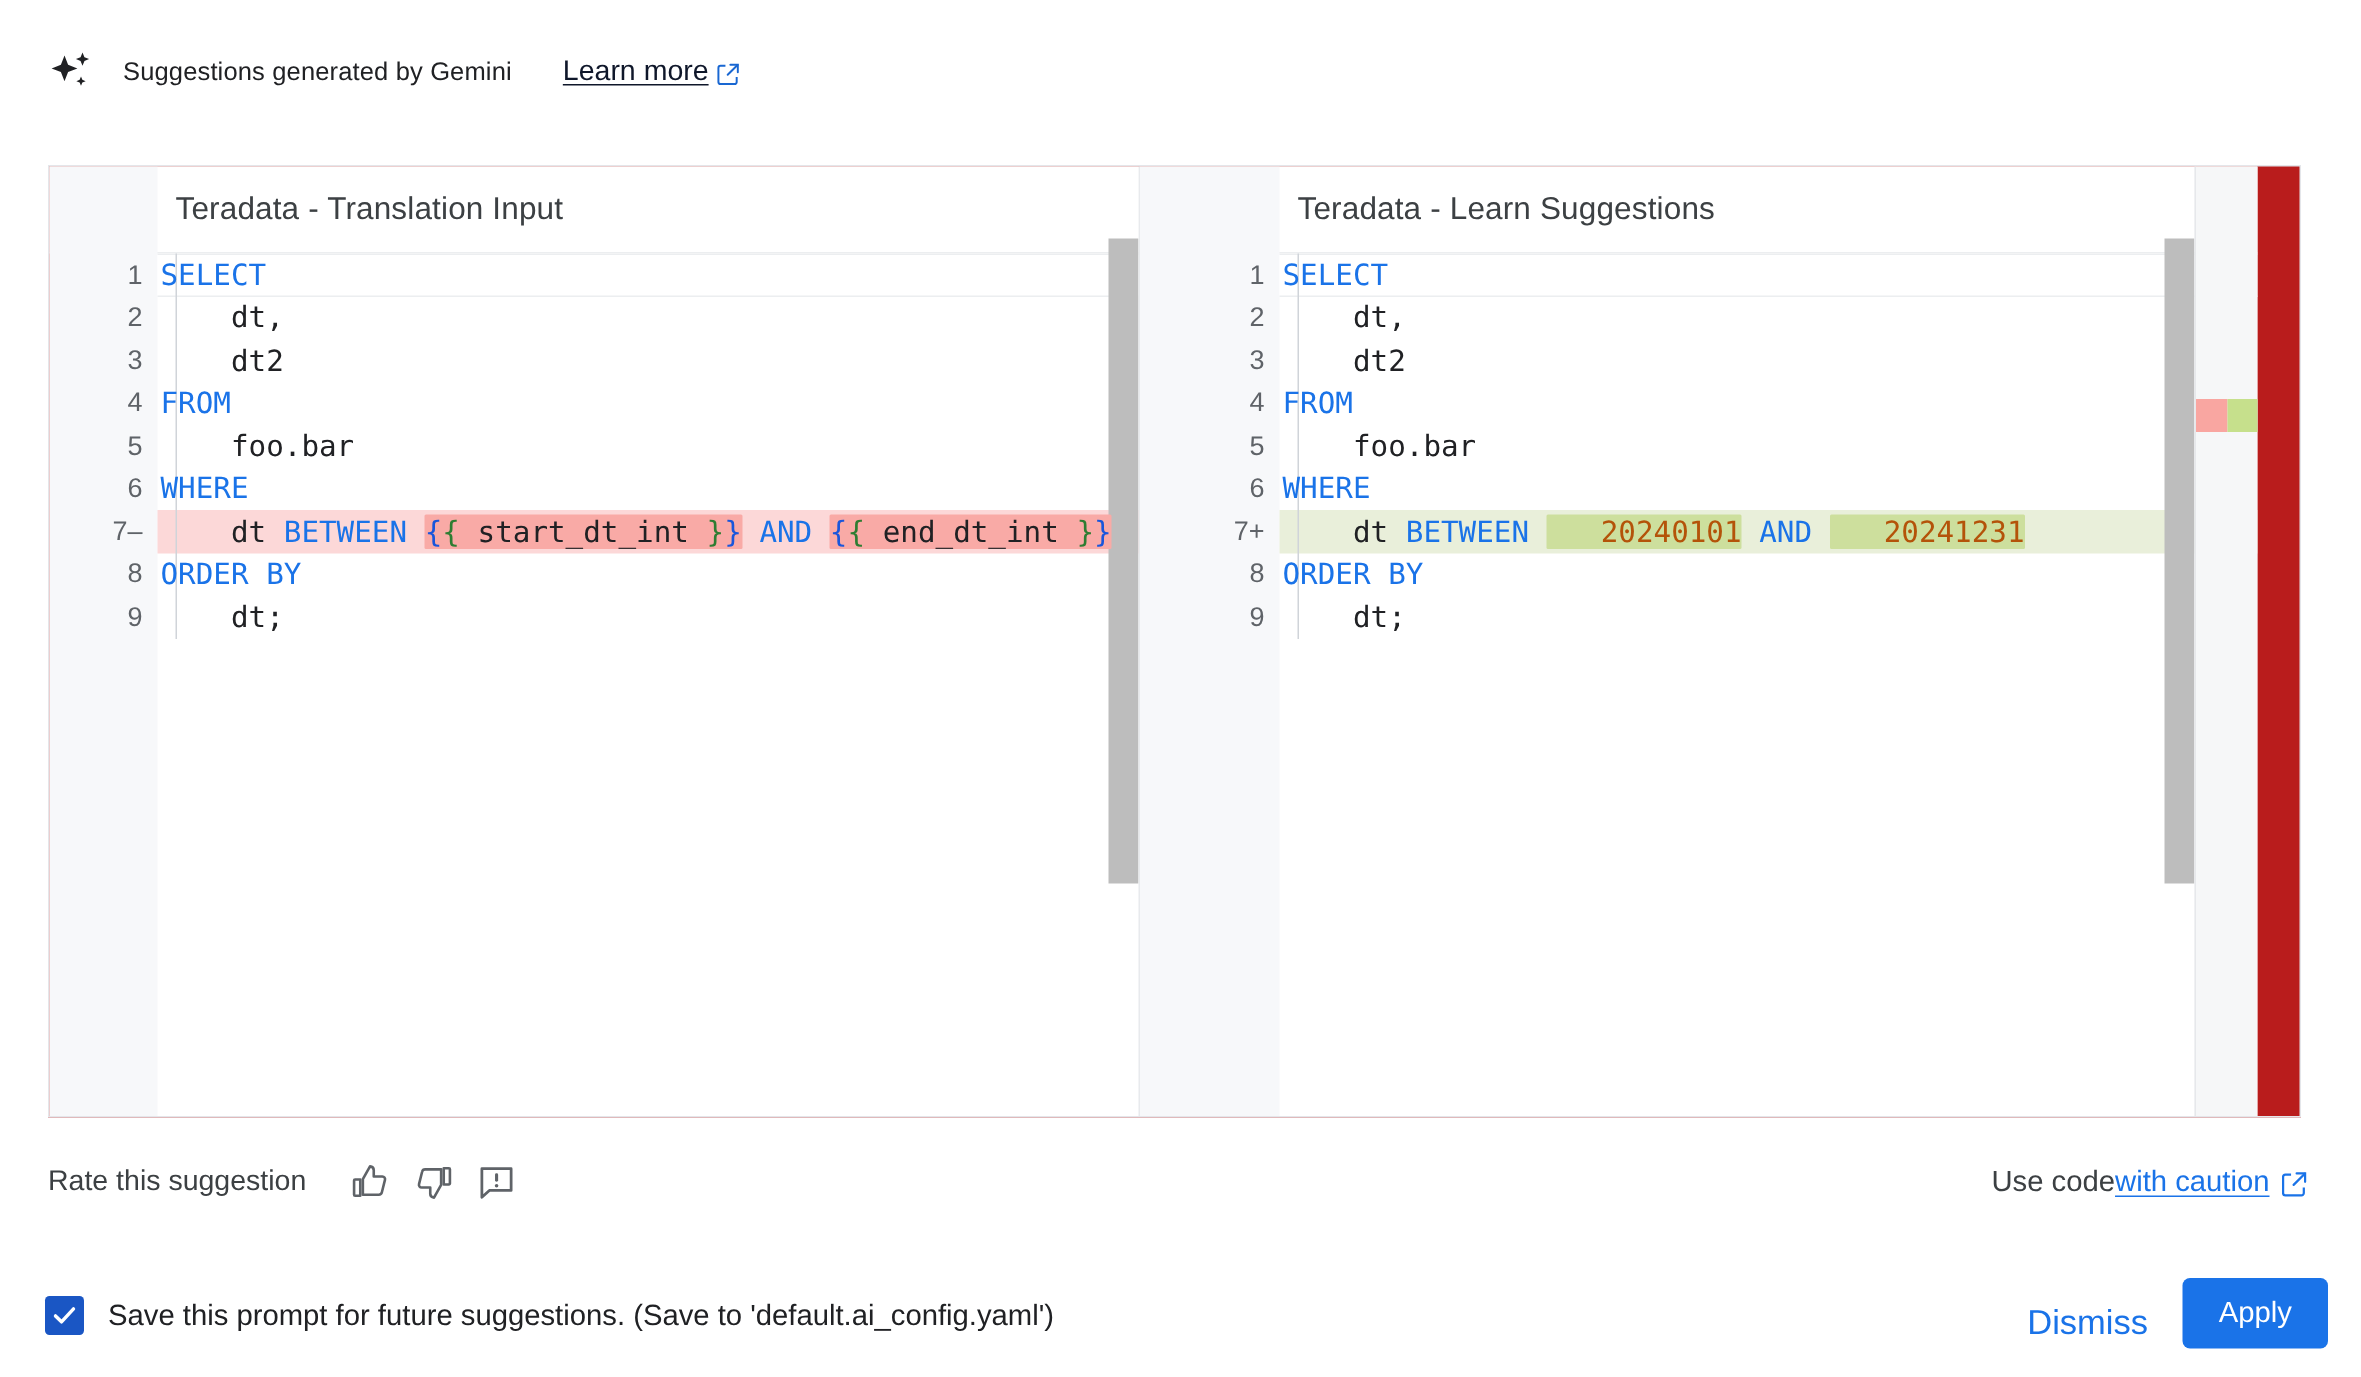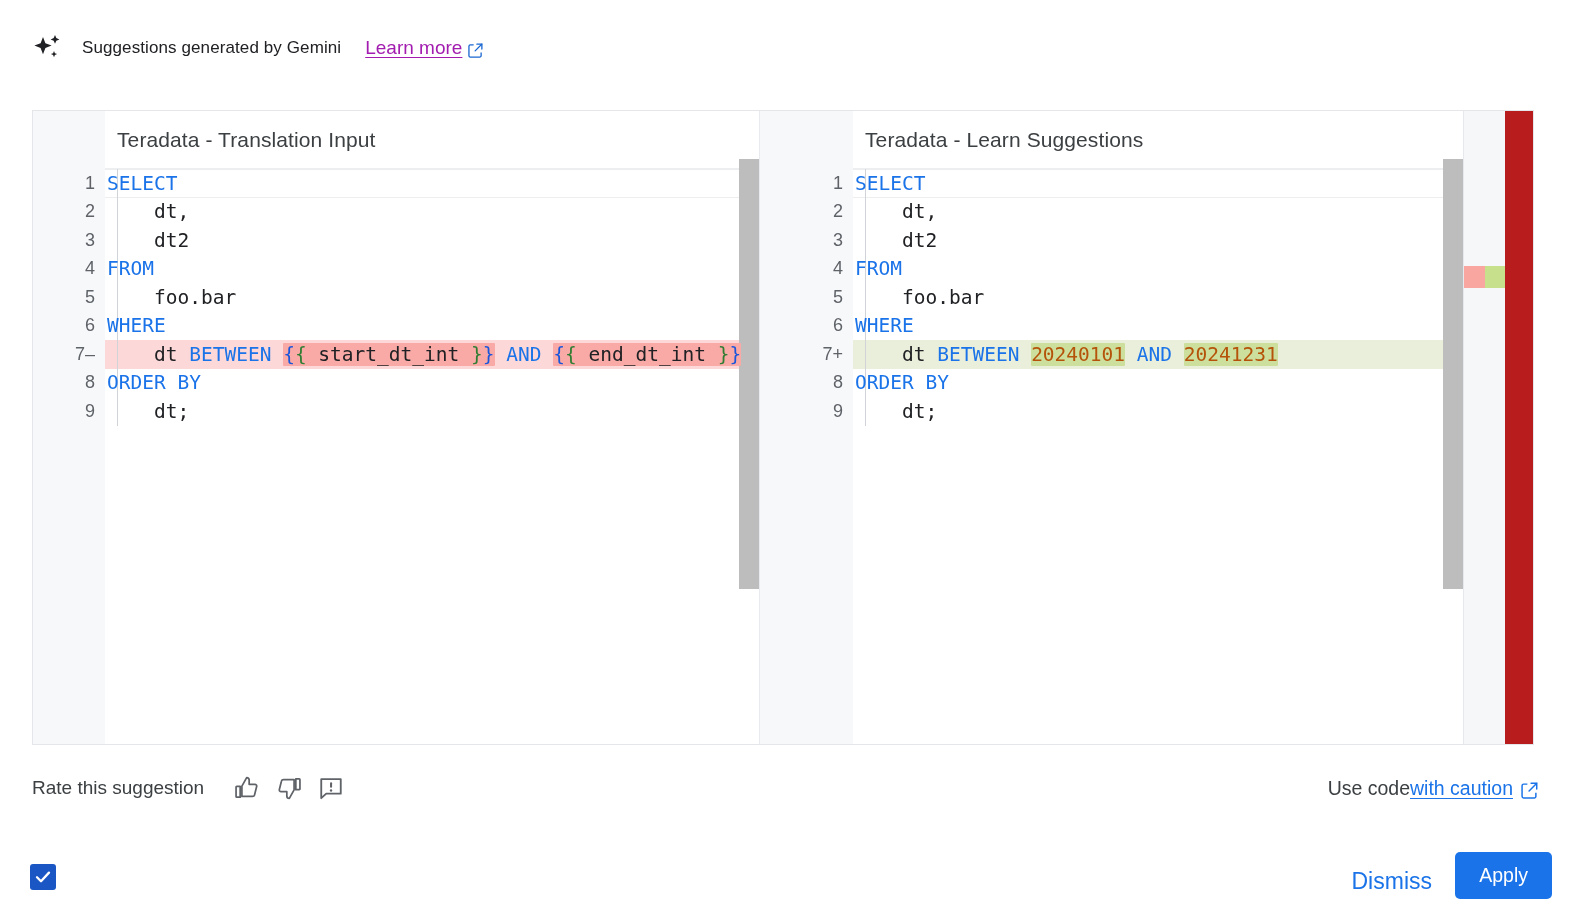--- a/index.html
+++ b/index.html
@@ -12,22 +12,22 @@
   }
   .page { position: relative; width: 1574px; height: 918px; background:#fff; overflow:hidden; }
 
   
   .hdr { position:absolute; left:30px; top:24px; display:flex; align-items:center; height:48px; }
   .sparkle { width:34px; height:34px; flex:0 0 34px; position:relative; margin-right:18px; }
   .hdr-title {
     font-size:17px; color:#202124; letter-spacing:0.1px; white-space:nowrap;
   }
   .learn-more {
-    margin-left:24px; display:inline-flex; align-items:center; gap:6px;
-    color:#a21caf; font-size:19px; cursor:pointer;
+    margin-left:34px; display:inline-flex; align-items:center; gap:6px;
+    color:#0f172a; font-size:19px; cursor:pointer;
   }
   .learn-more .lm-text { text-decoration: underline; text-underline-offset:3px; }
   .ext-icon { display:inline-block; width:15px; height:15px; }
 
   
   .diff-wrap {
     position:absolute; left:32px; top:110px;
     width:1502px; height:635px;
     background:#b91c1c;
     border:1px solid #e4e6ea;
@@ -78,21 +78,21 @@
   
   .rowbg { position:absolute; left:72px; right:0; top:0; bottom:0; z-index:0; }
   .pane-right .rowbg { left:93px; }
   .row.cur .rowbg { background:#fff; border-top:1px solid #eceef0; border-bottom:1px solid #eceef0; }
   .row.del .rowbg { background:#fcd8d8; }
   .row.add .rowbg { background:#e9efda; }
   .row.del .ln { color:#5f6368; }
 
   
   .tok-del { background:#f9aaa6; border-radius:1px; }
-  .tok-add { background:#cddf9d; border-radius:1px; }
+  .tok-add { background:#cddf9d; border-radius:1px;padding-left:36px; }
 
   
   .guide {
     position:absolute; left:84px; top:0; bottom:0; width:1px;
     background:#d0d4d9; z-index:1;
   }
   .pane-right .guide { left:105px; }
 
   
   .sb {
@@ -327,18 +327,19 @@
     </span>
   </div>
 
   <div class="bottom">
     <div class="cb-row">
       <span class="checkbox">
         <svg width="18" height="18" viewBox="0 0 18 18" aria-hidden="true">
           <path d="M3 9.3 L7 13.2 L15 4.6" fill="none" stroke="#ffffff" stroke-width="2.3" stroke-linecap="round" stroke-linejoin="round"></path>
         </svg>
       </span>
+      <span class="cb-label">Save this prompt for future suggestions. (Save to 'default.ai_config.yaml')</span>
     </div>
     <button class="dismiss-btn">Dismiss</button>
     <button class="apply-btn">Apply</button>
   </div>
 
 </div>
 
 </body></html>

